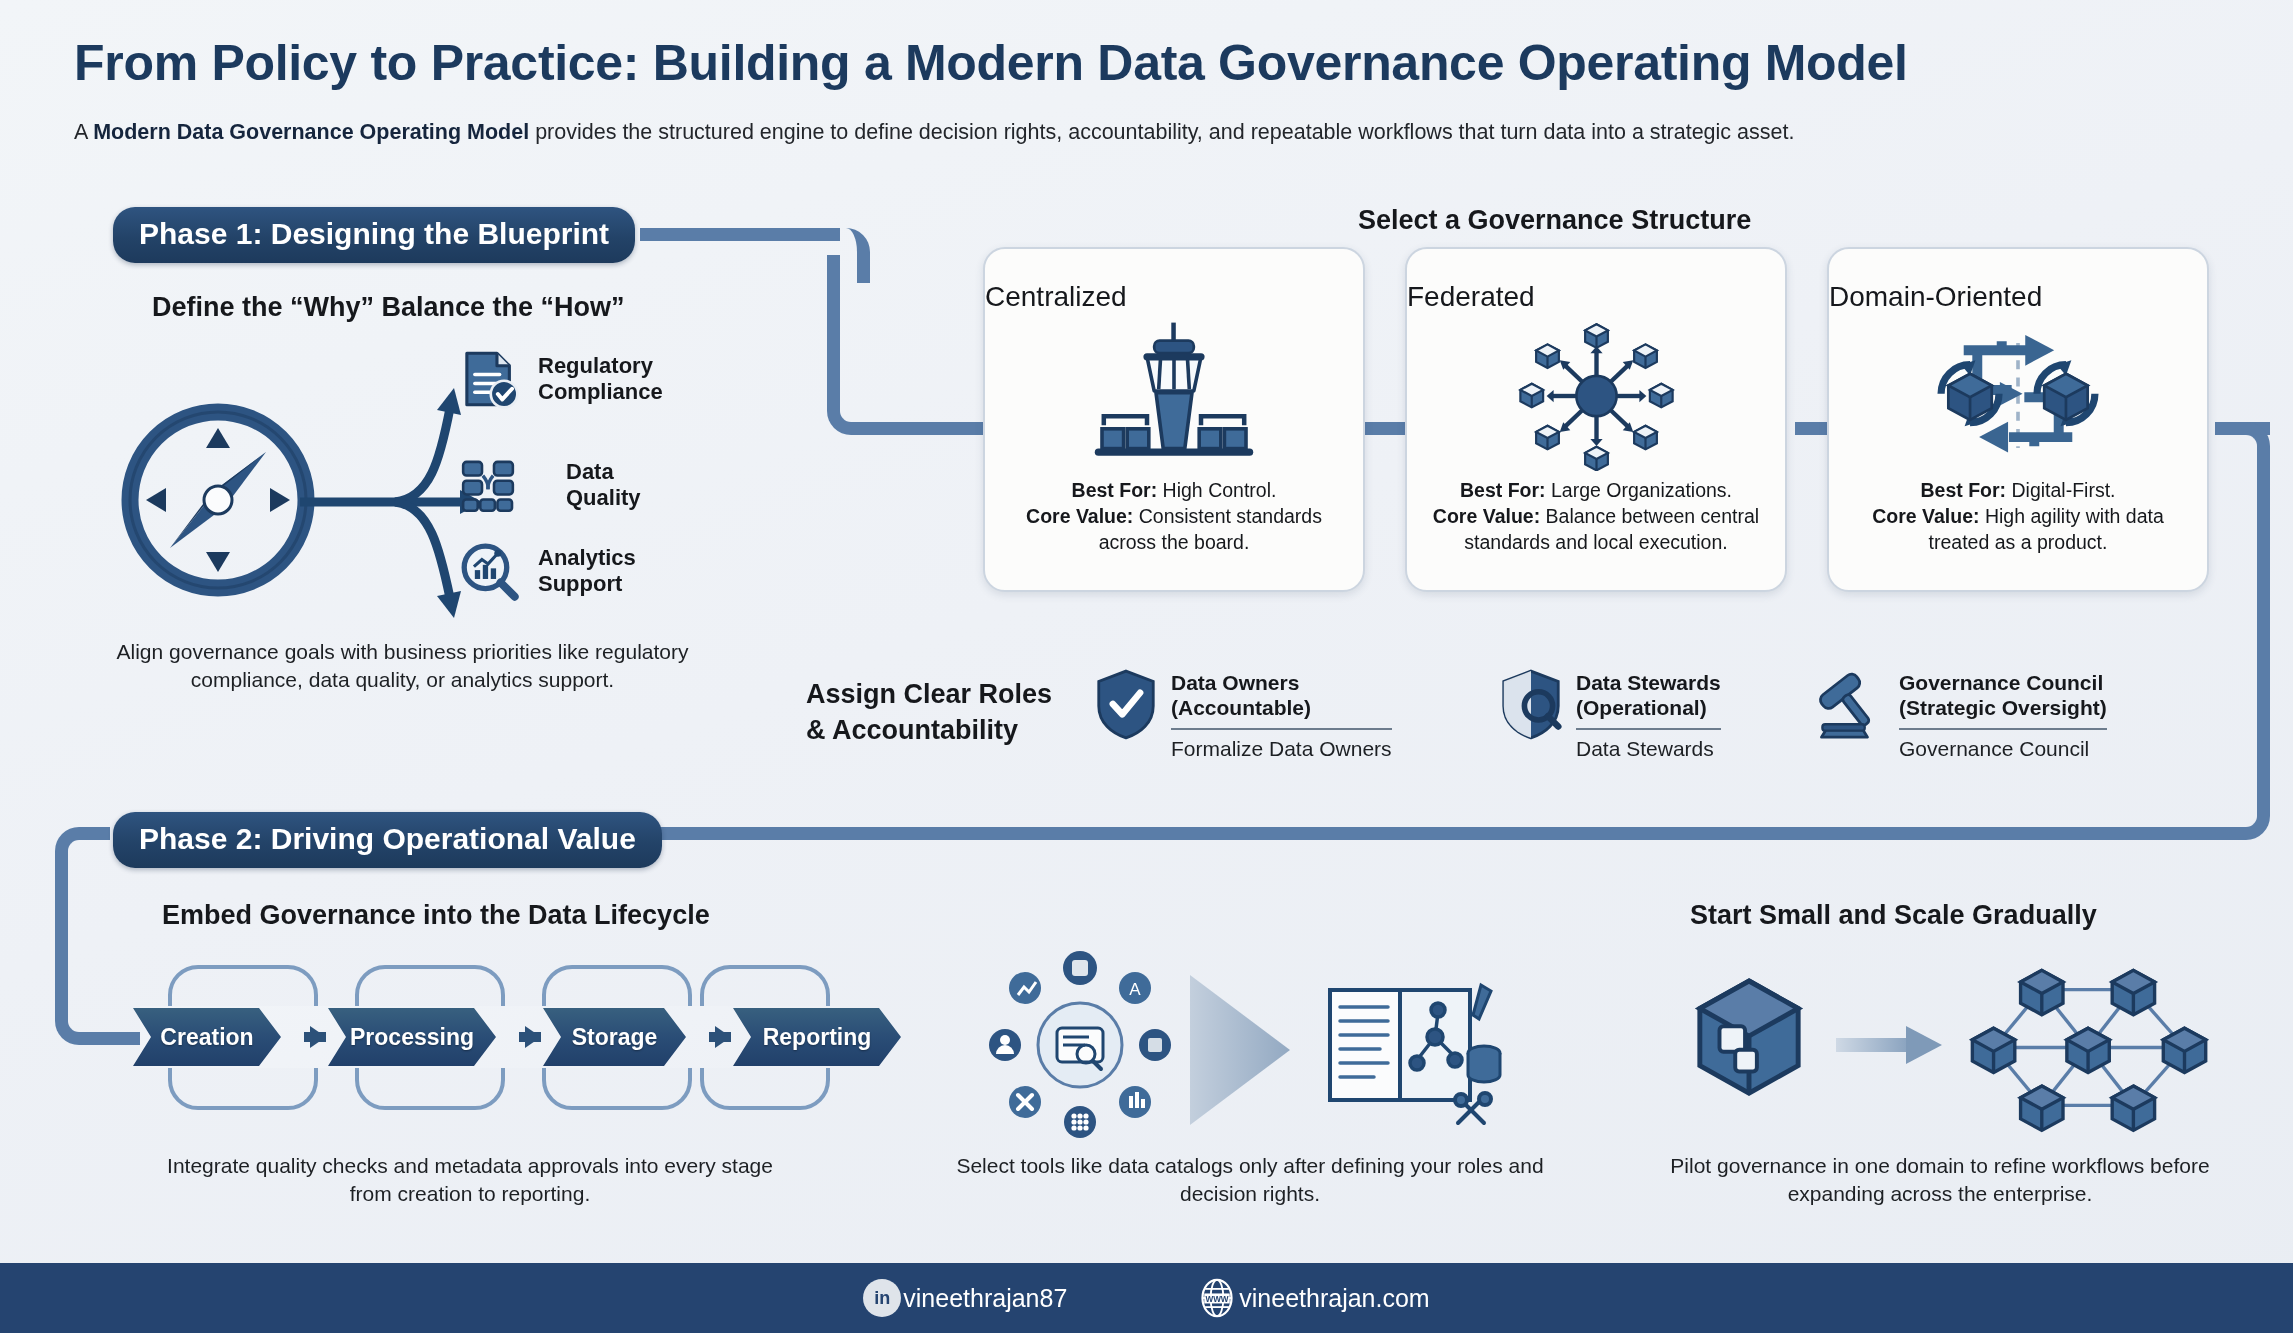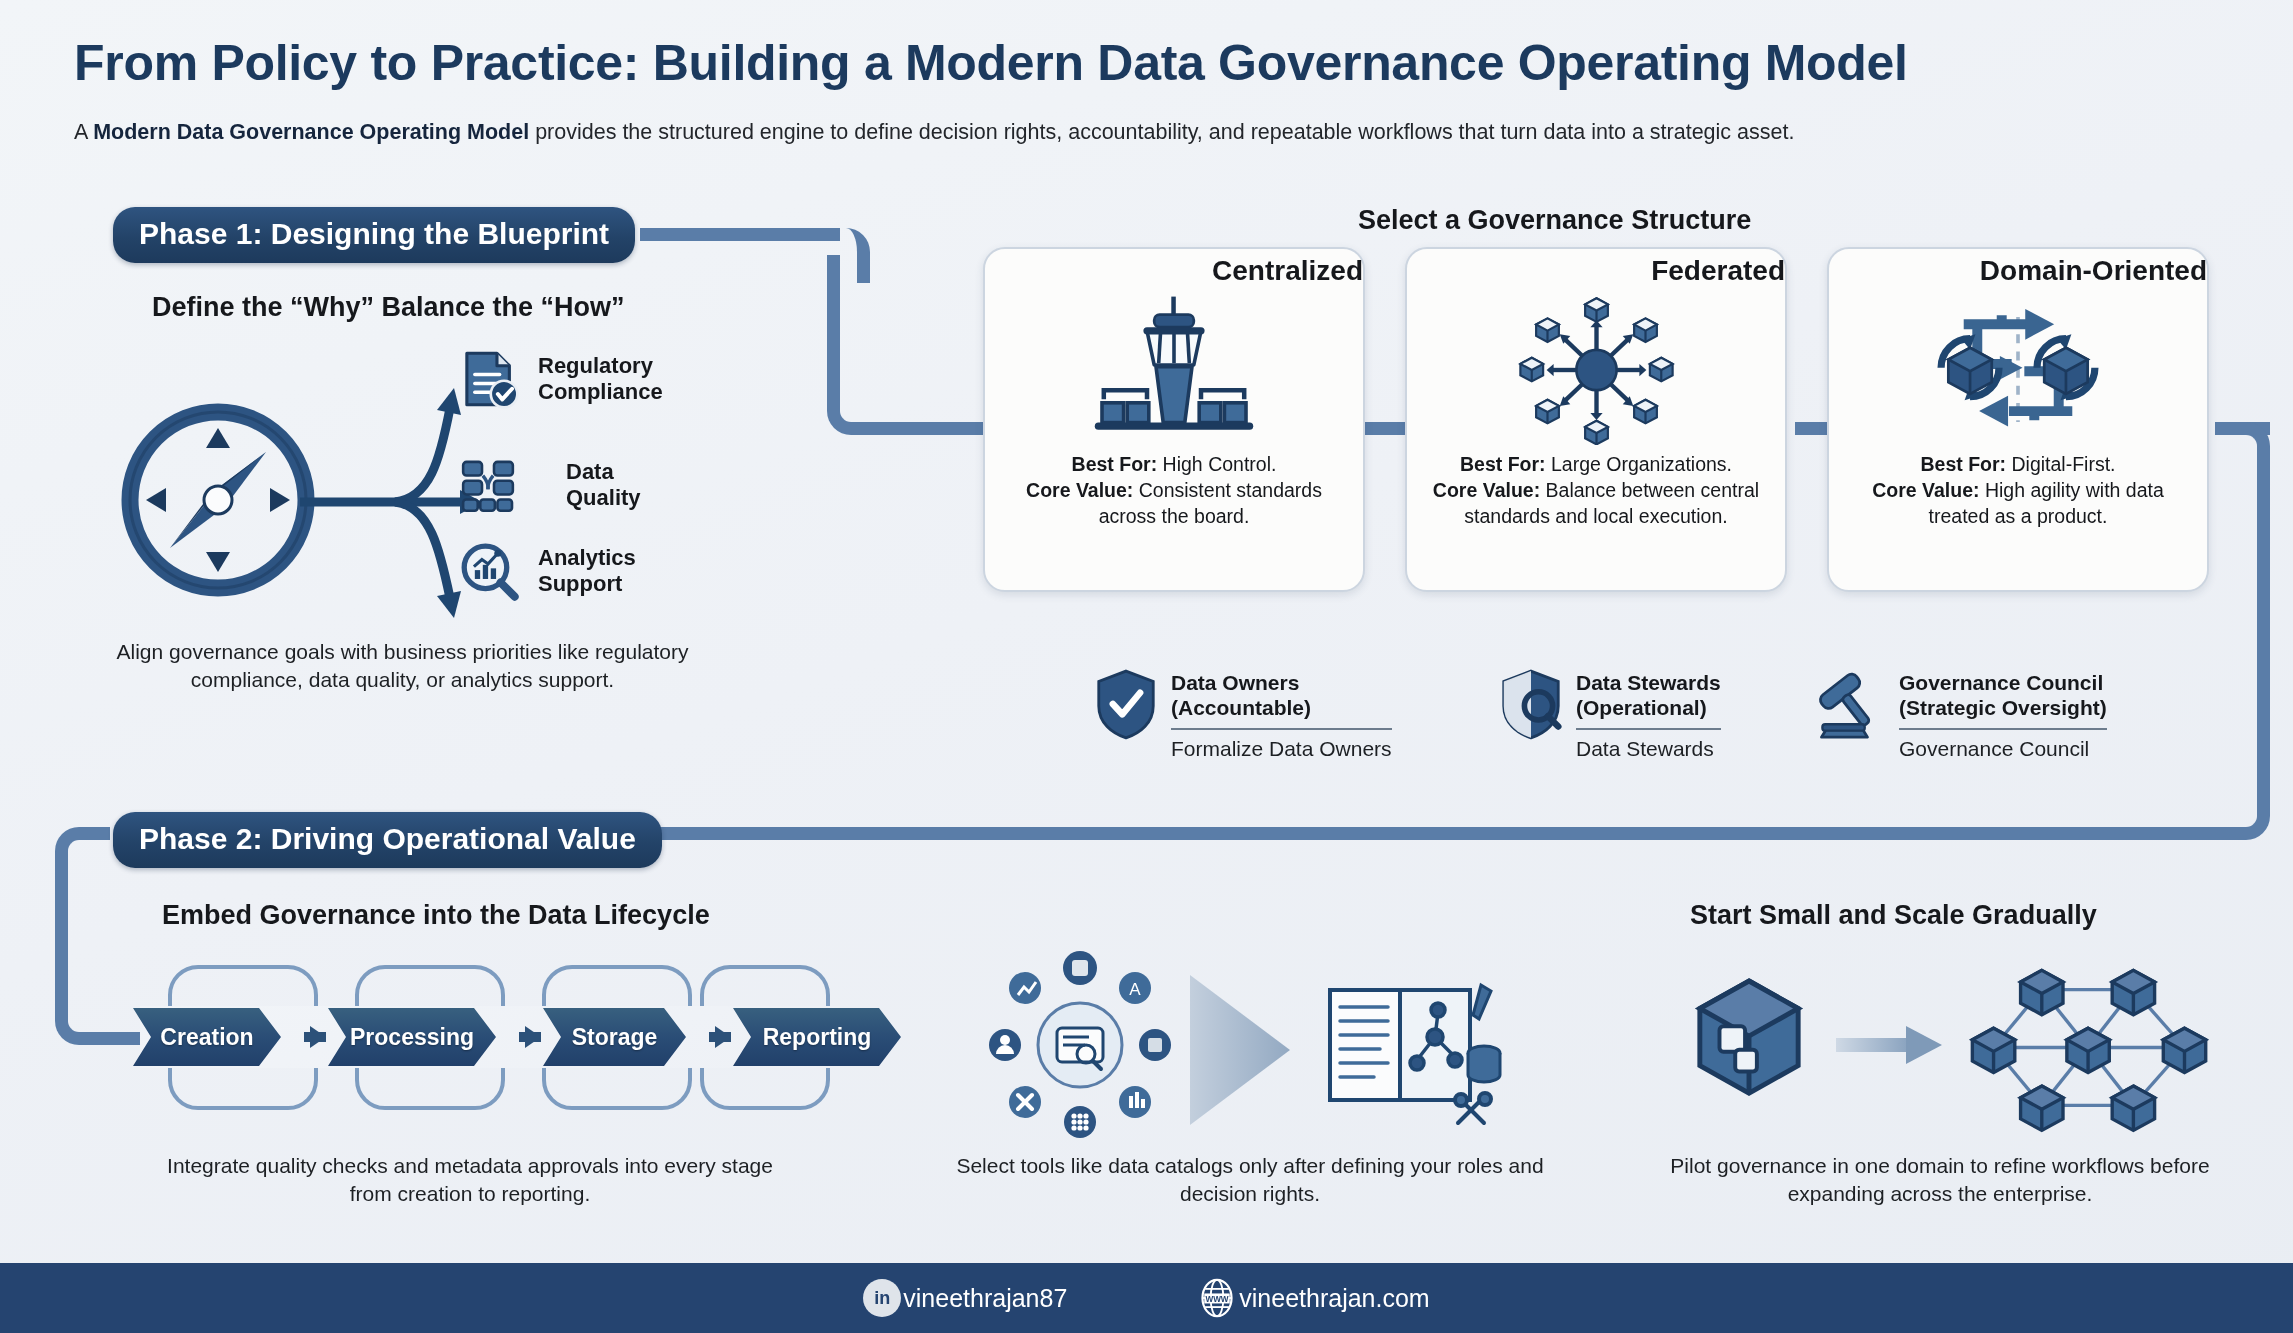--- a/index.html
+++ b/index.html
@@ -59,22 +59,22 @@
   .card {
     position: absolute;
     width: 382px; height: 345px;
     background: #fcfcfb;
     border: 2px solid #ccd5e0;
     border-radius: 22px;
     box-shadow: 0 3px 9px rgba(35,60,95,.13);
     z-index: 5;
   }
   .card .ttl {
-    text-align: right; font-size: 28px; font-weight: bold;
-    color: #16181c; margin-top: 6px;
+    text-align: left; font-size: 28px; font-weight: normal;
+    color: #16181c; margin-top: 32px;
   }
   .card .art { height: 165px; display:flex; align-items:center; justify-content:center; }
   .card .txt {
     font-size: 19.5px; color: #16181c; text-align: center;
     line-height: 1.33; padding: 0 16px;
   }
   .card .txt b { font-weight: bold; }
 
   
   .rail { position: absolute; background: #5a7da8; z-index: 1; }
@@ -401,20 +401,24 @@
             <line x1="0" y1="4" x2="0" y2="29" stroke="#1c3a5e" stroke-width="3"></line>
           </g>
       </svg>
     </div>
     <div class="txt">
       <b>Best For:</b><span> Digital-First.</span><br>
       <b>Core Value:</b><span> High agility with data treated as a product.</span>
     </div>
   </div>
 
+  <div class="roles-h">
+    <span>Assign Clear Roles</span><br>
+    <span>&amp; Accountability</span>
+  </div>
 
   <div class="role" style="left:1095px; top:668px;">
     <span>
       <svg viewBox="0 0 66 76" width="62" height="72">
         <path d="M33 3 L62 14 v26 c0 18 -14 29 -29 34 C18 69 4 58 4 40 V14 Z" fill="#2d5482" stroke="#1c3a5e" stroke-width="3"></path>
         <path d="M19 38 l10 11 l19 -23" stroke="#ffffff" stroke-width="7" fill="none" stroke-linecap="round" stroke-linejoin="round"></path>
       </svg>
     </span>
     <span class="rtxt">
       <span class="rtitle">

